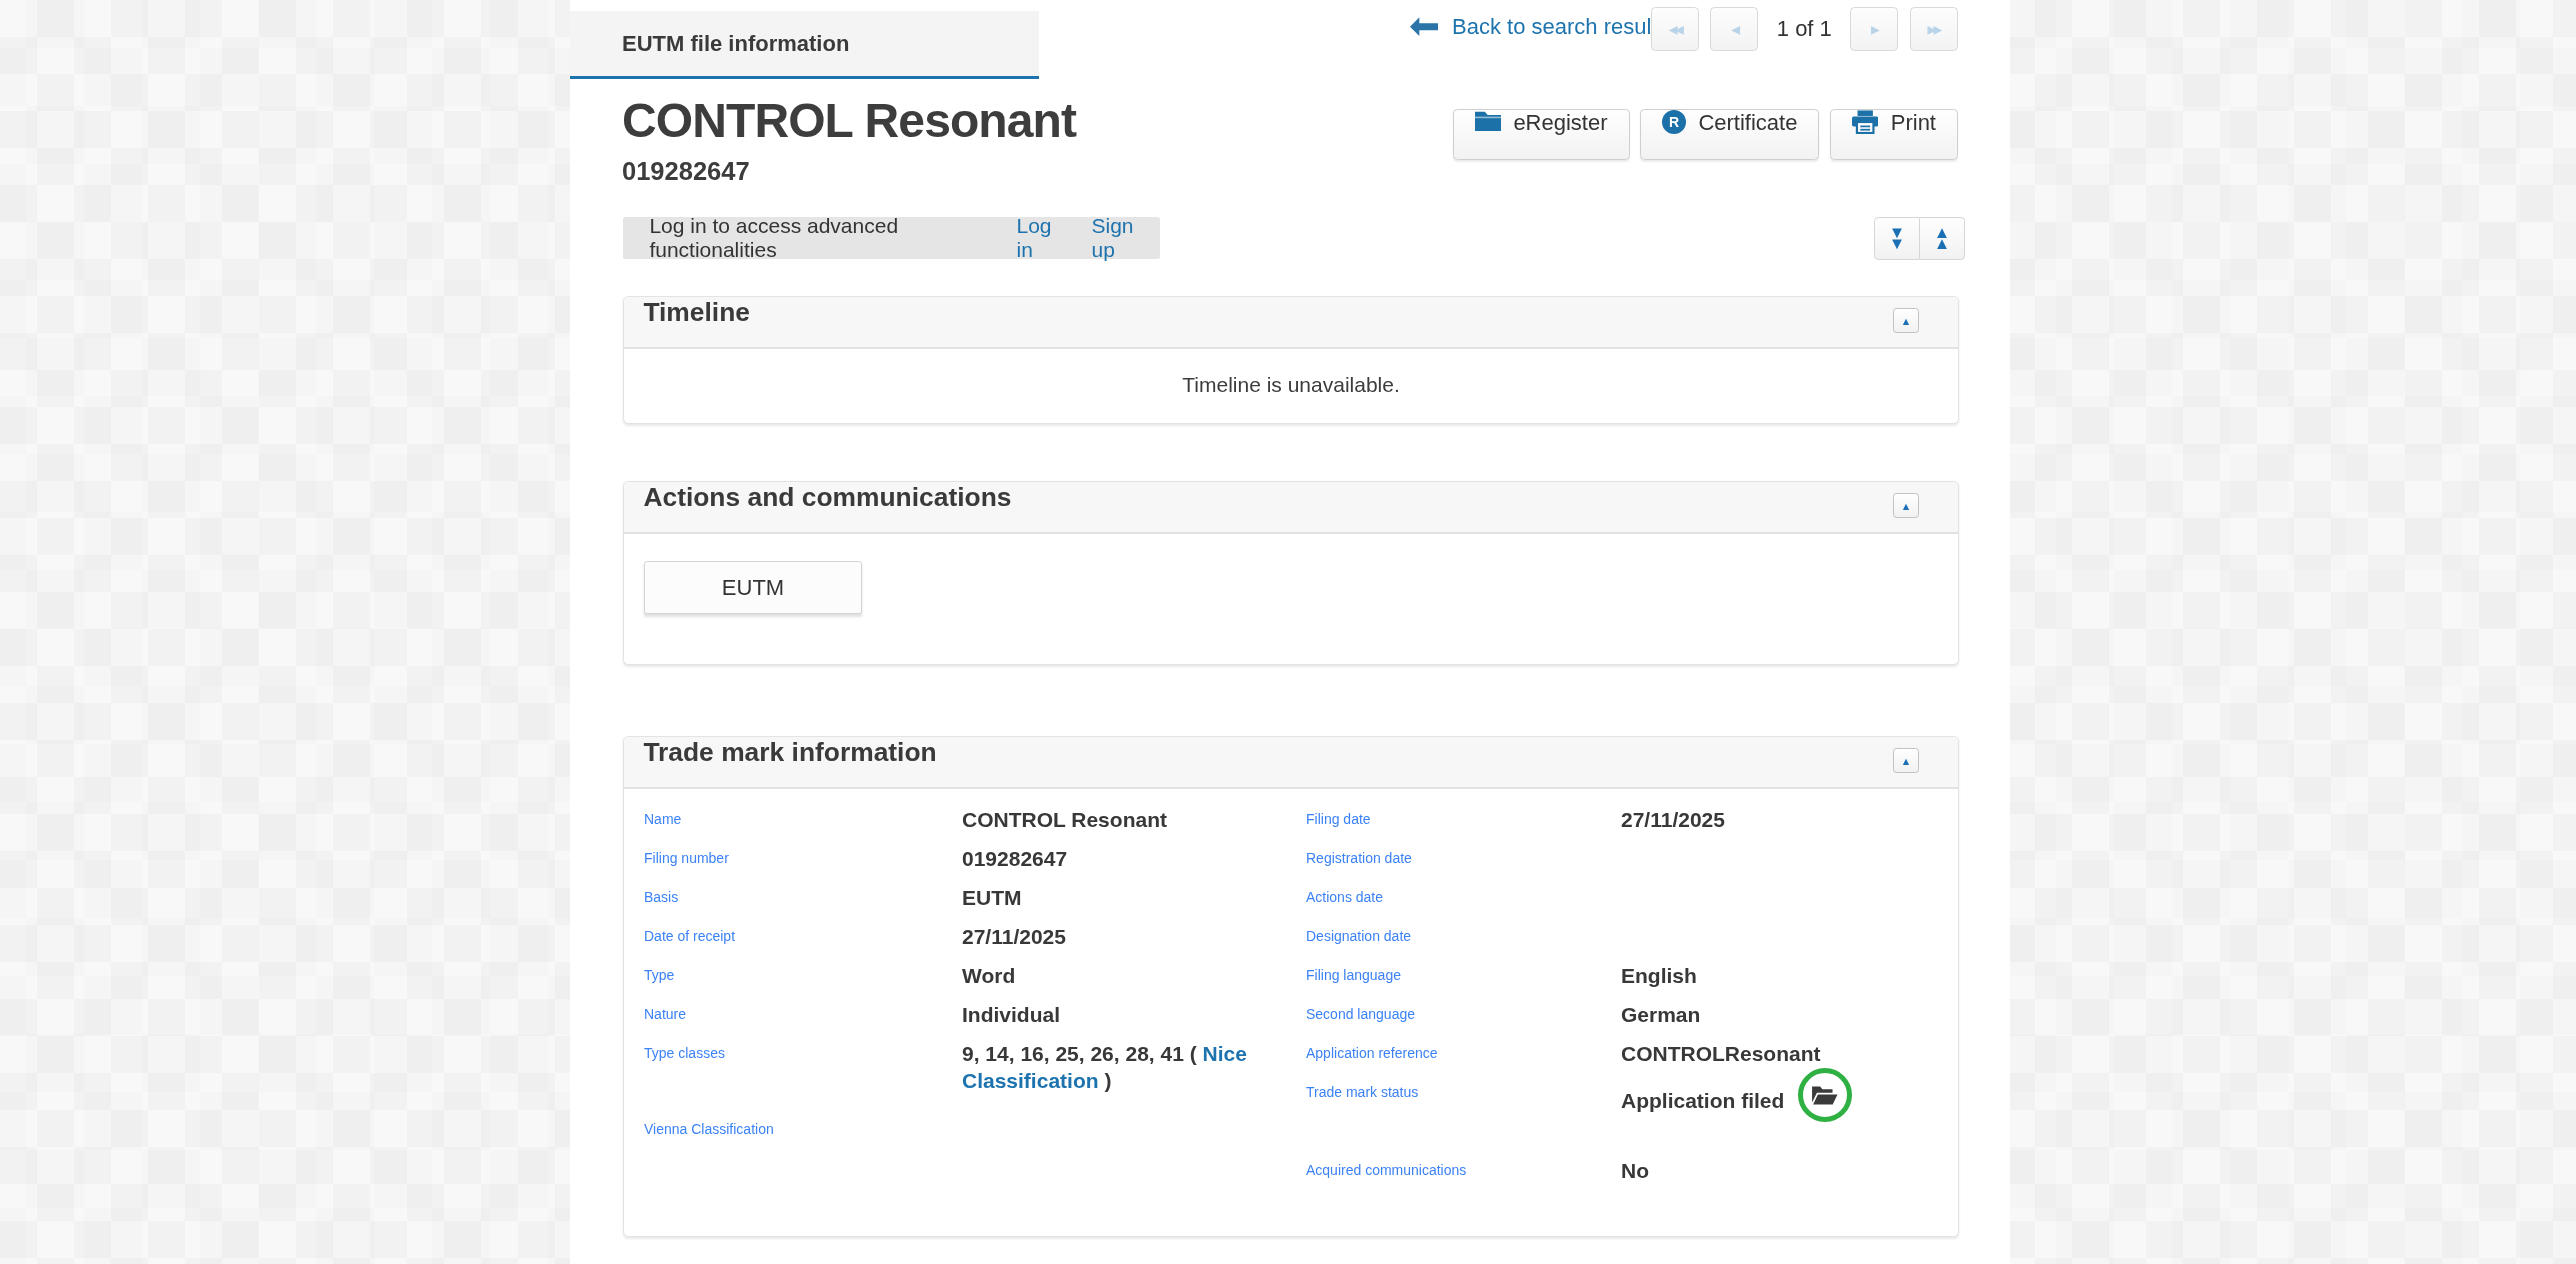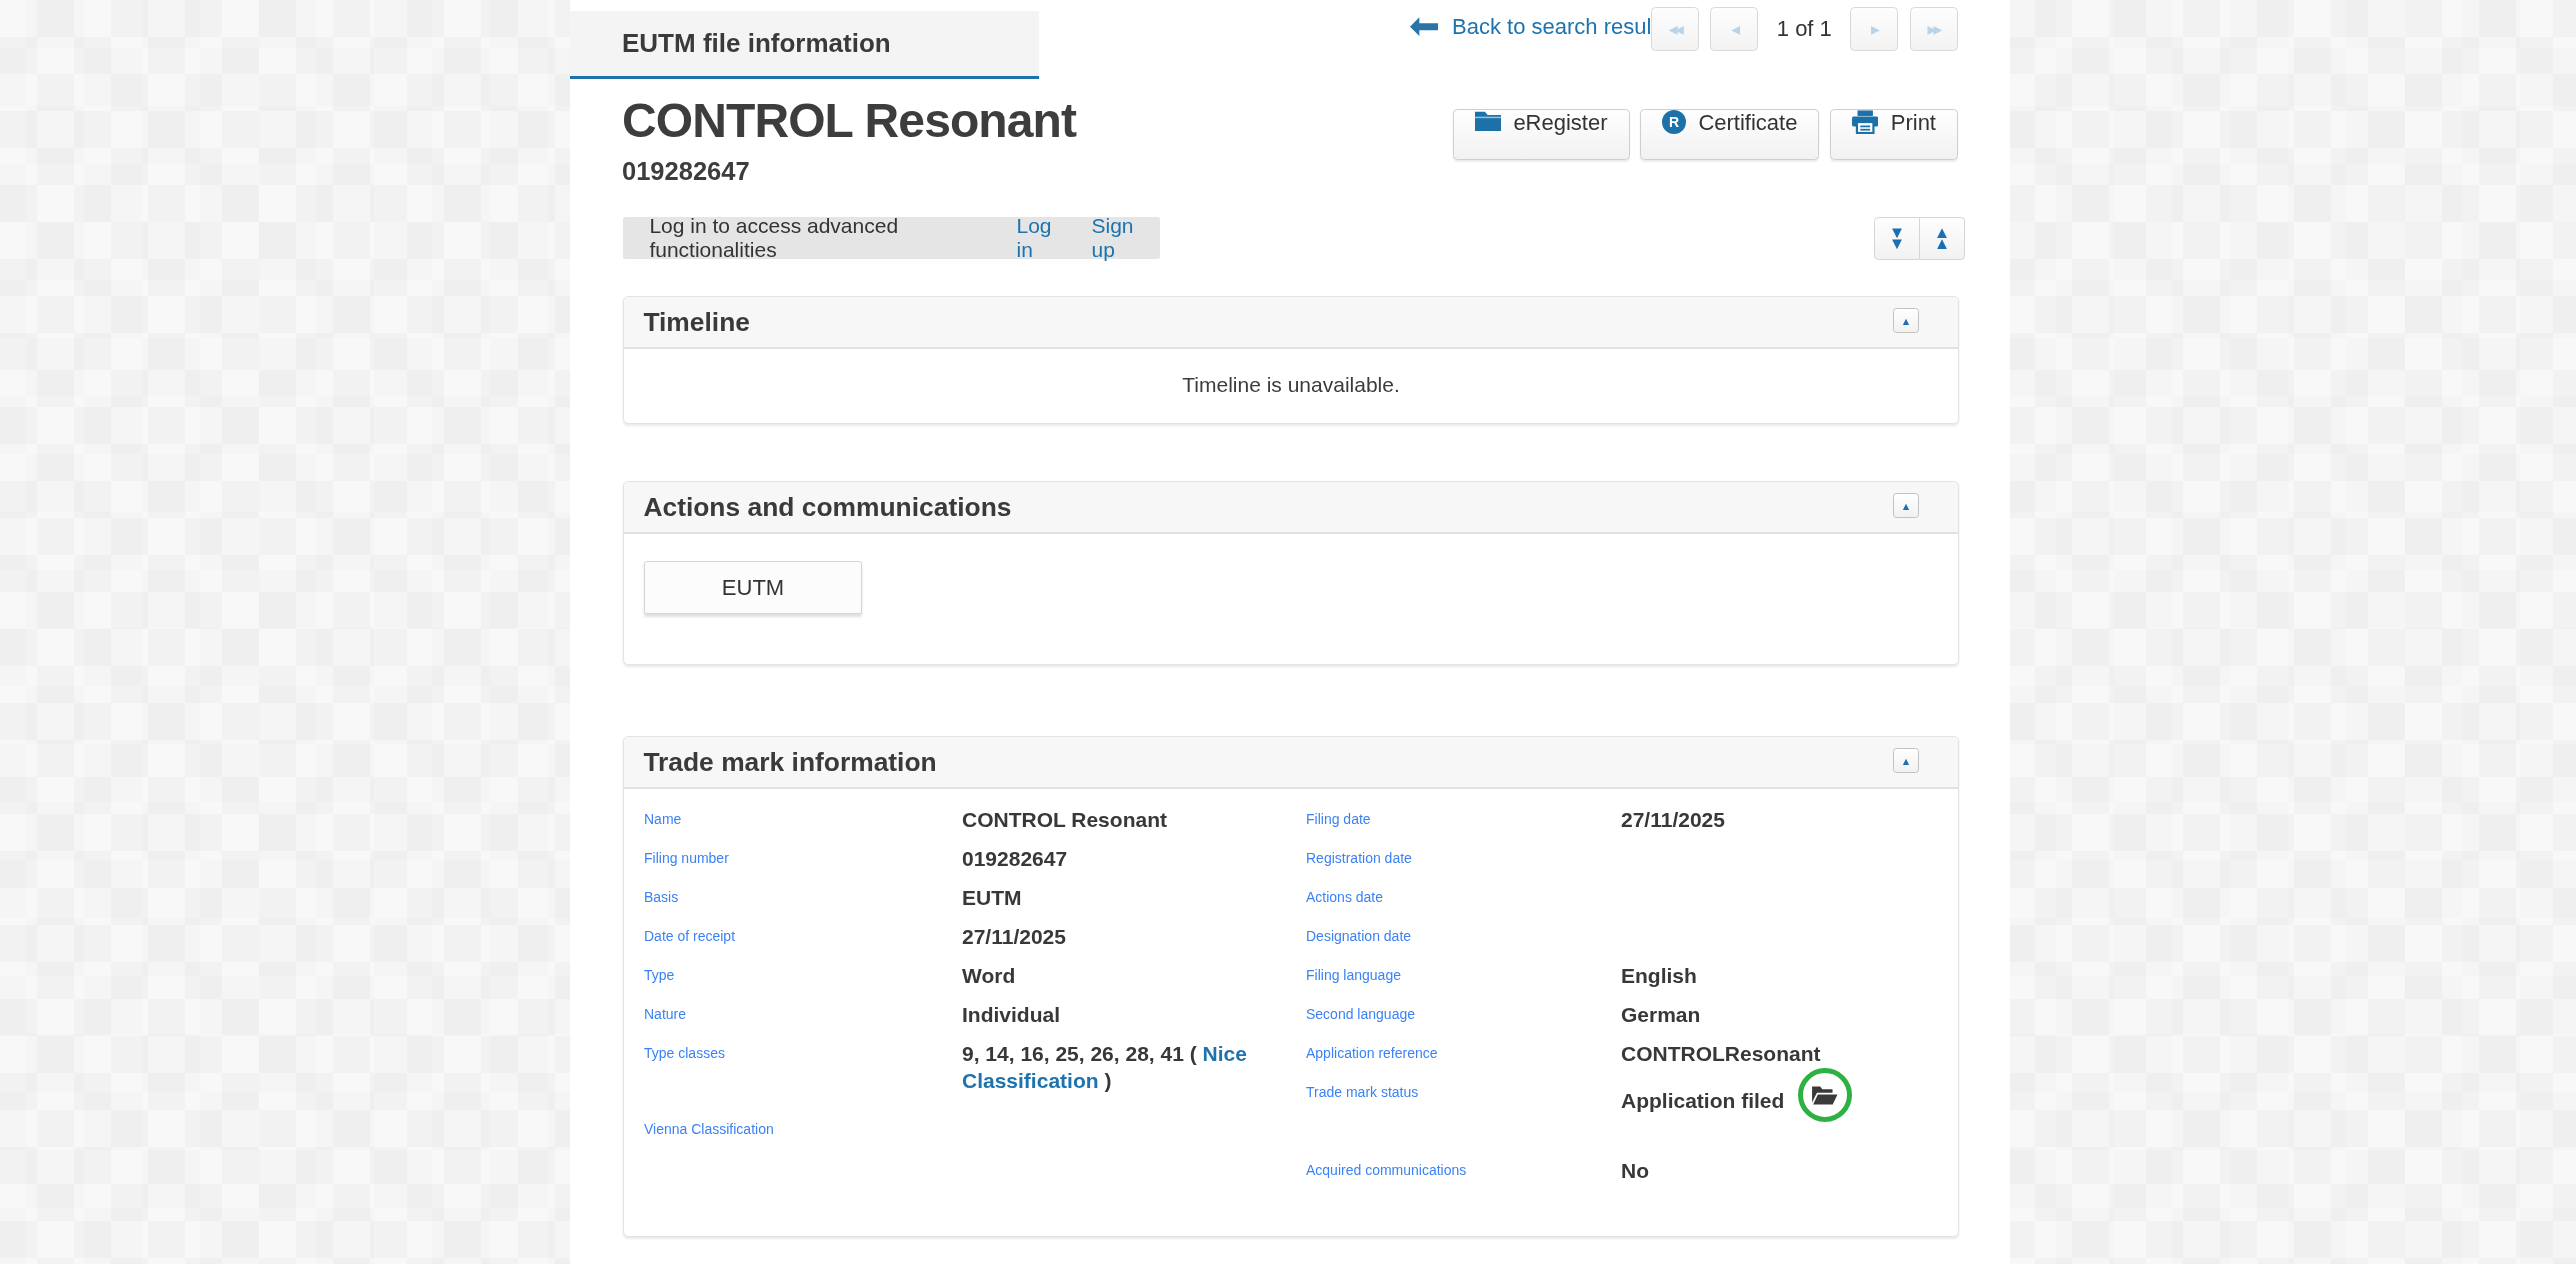--- a/index.html
+++ b/index.html
@@ -20,21 +20,21 @@
   .back-link{position:absolute;left:840px;top:14px;display:flex;align-items:center;gap:14px;cursor:pointer;}
   .back-link .lbl{font-size:22px;color:#1d73ae;}
   .pager{position:absolute;left:1081px;top:7px;display:flex;align-items:center;gap:11.4px;}
   .pg-btn{width:46px;height:42px;border:0.9px solid #d9d9d9;border-radius:4.4px;
     background:linear-gradient(#fdfdfd,#f3f3f3);display:flex;align-items:center;justify-content:center;
     color:#b9d3e8;font-size:17.6px;letter-spacing:-2.6px;cursor:default;}
   .pg-pos{font-size:22px;color:#333;margin:0 7px;white-space:nowrap;}
 
   
   .file-tab{position:absolute;left:0;top:10.6px;width:417px;height:65px;background:#f4f4f4;
-    border-bottom:3.5px solid #1d73ae;font-size:26px;font-weight:600;color:#3a3a3a;
+    border-bottom:3.5px solid #1d73ae;font-size:22px;font-weight:600;color:#3a3a3a;
     line-height:65px;padding-left:52px;box-sizing:content-box;}
 
   
   .tm-title{position:absolute;left:52px;top:93px;font-size:48px;font-weight:700;color:#3d3d3d;letter-spacing:-0.9px;}
   .tm-number{position:absolute;left:52px;top:157px;font-size:25.5px;font-weight:700;color:#3d3d3d;}
   .action-buttons{position:absolute;top:109px;right:52px;display:flex;gap:10.6px;}
   .act-btn{height:49px;border:0.9px solid #cfcfcf;border-radius:4.4px;background:linear-gradient(#fefefe,#f2f2f2);
     box-shadow:0 1.8px 1.8px rgba(0,0,0,0.08);display:flex;align-items:flex-start;gap:12.3px;padding:0 21px;
     font-size:22px;color:#333;cursor:pointer;}
   .reg-icon{width:24px;height:24px;border-radius:50%;background:#1c72a8;color:#fff;font-size:14px;font-weight:700;
@@ -53,21 +53,21 @@
     display:flex;align-items:center;justify-content:center;cursor:pointer;}
   .ec-btn:first-child{border-radius:4.4px 0 0 4.4px;}
   .ec-btn:last-child{border-radius:0 4.4px 4.4px 0;border-left:none;}
   .tri-stack{display:inline-block;width:1.05em;line-height:0.62;font-size:16.7px;color:#1a6fb5;
     white-space:normal;word-break:break-all;text-align:center;}
 
   
   .panel{position:absolute;left:53px;width:1336px;background:#fff;border:0.9px solid #e3e3e3;border-radius:5.3px;
     box-shadow:0 1.8px 2.6px rgba(0,0,0,0.09);box-sizing:border-box;}
   .panel-header{position:relative;height:50px;background:#f7f7f7;border-bottom:2.6px solid #e2e2e2;
-    border-radius:5.3px 5.3px 0 0;display:flex;align-items:center;padding-left:19.4px;}
+    border-radius:5.3px 5.3px 0 0;display:flex;padding-left:19.4px;}
   .panel-header .ptitle{font-size:26.4px;font-weight:600;color:#3a3a3a;}
   .sec-toggle{position:absolute;right:39px;top:11.4px;width:24px;height:23px;border:0.9px solid #c2c2c2;border-radius:3.5px;
     background:linear-gradient(#fff,#f1f1f1);display:flex;align-items:center;justify-content:center;
     font-size:10.6px;color:#1a6fb5;cursor:pointer;}
   .panel-timeline{top:296px;height:128px;}
   .panel-actions{top:481px;height:184px;}
   .panel-trademark{top:736px;height:501px;}
   .empty-msg{display:flex;align-items:center;justify-content:center;height:72px;font-size:21px;color:#3c3c3c;}
   .eutm-chip{position:absolute;left:20px;top:79px;width:216px;height:51px;background:#fcfcfc;border:0.9px solid #d4d4d4;
     border-radius:2.6px;box-shadow:0 2.6px 2.6px rgba(0,0,0,0.12);display:flex;align-items:center;justify-content:center;

